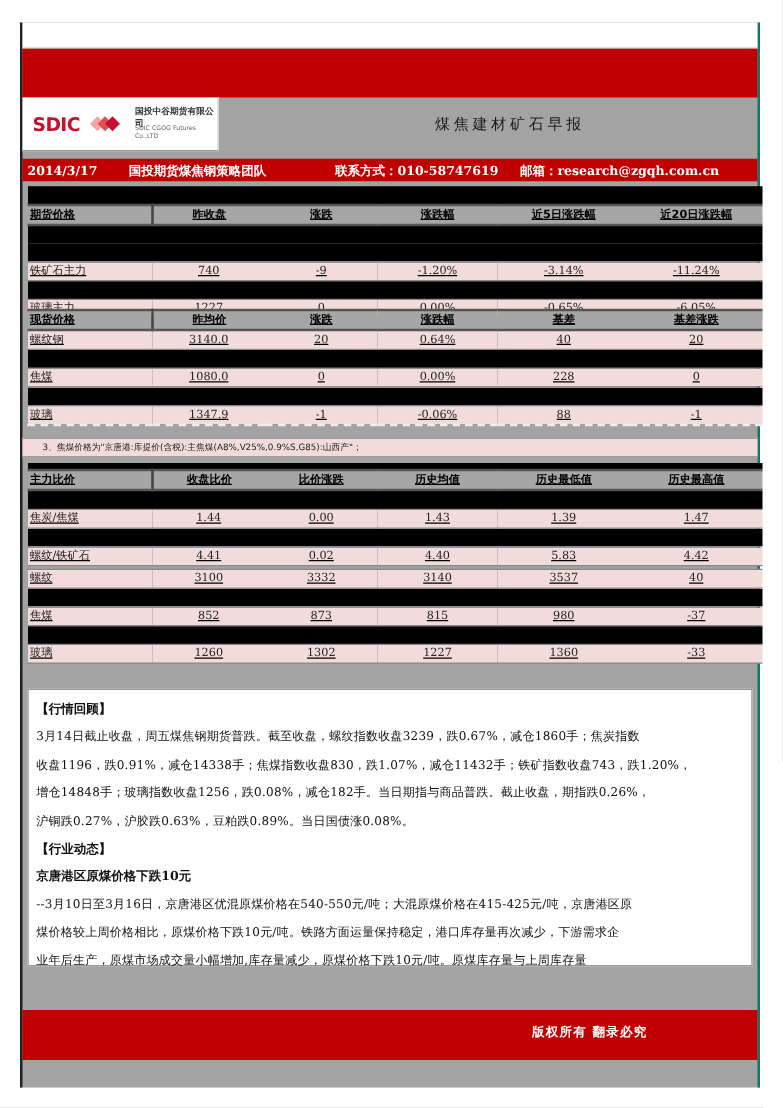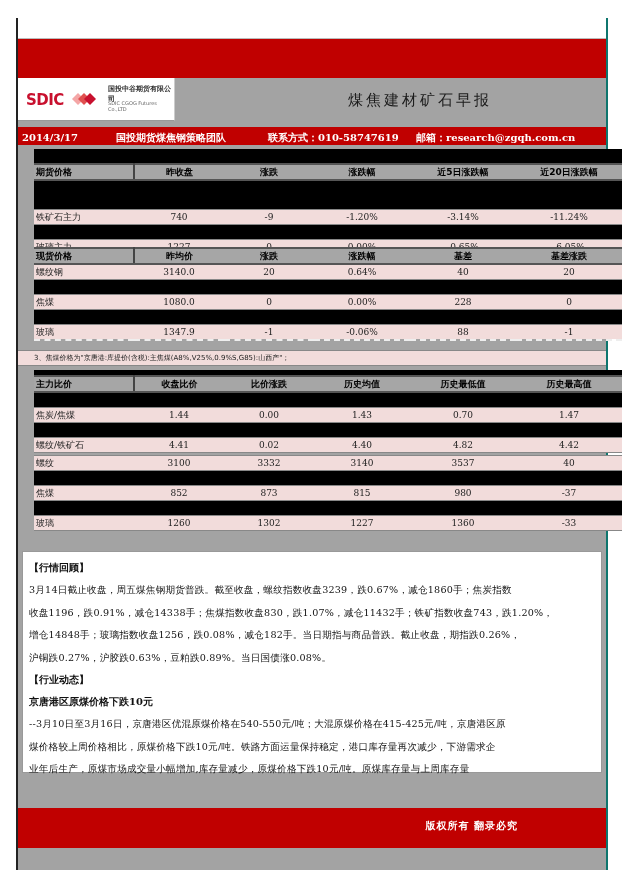--- a/index.html
+++ b/index.html
@@ -7,24 +7,24 @@
          font-family:"DejaVu Serif", serif; }
   .page { position:absolute; left:16px; top:18px; width:592px; height:852px;
           background:#a3a3a3; border-left:2px solid #222; border-right:2px solid #0f766e; box-sizing:border-box; }
   .top-white { position:absolute; left:0; top:0; width:100%; height:20px; background:#fff; border-bottom:1px solid #bbb; }
   .red-band { position:absolute; left:0; top:21px; width:100%; height:39px; background:#c00000; }
   .logo-box { position:absolute; left:0; top:60px; width:156px; height:42px; background:#fff; border-right:1px solid #ccc; border-bottom:1px solid #999; }
   .logo-sdic { position:absolute; left:8px; top:13px; font-family:"DejaVu Sans", sans-serif; font-weight:bold; font-size:15px; color:#c8102e; letter-spacing:-0.5px; }
   .logo-diamonds { position:absolute; left:50px; top:11px; width:30px; height:20px; }
   .logo-cn { position:absolute; left:90px; top:6px; font-family:"DejaVu Sans", sans-serif; font-size:7px; font-weight:bold; color:#333; }
   .logo-en { position:absolute; left:90px; top:22px; font-family:"DejaVu Sans", sans-serif; font-size:5px; color:#666; }
-  .report-title { position:absolute; left:330px; top:73px; font-size:15px; color:#1a1a1a; letter-spacing:3px; }
+  .report-title { position:absolute; left:330px; top:73px; font-size:12px; color:#1a1a1a; letter-spacing:3px; }
   .info-bar { position:absolute; left:0; top:109px; width:100%; height:18px; background:#c00000; color:#fff; font-size:10px; font-weight:bold; line-height:22px; }
   .info-bar span { position:absolute; top:0; white-space:nowrap; }
-  table.dt { position:absolute; left:16px; width:588px; border-collapse:collapse; table-layout:fixed; font-size:9px; }
+  table.dt { position:absolute; left:4px; width:588px; border-collapse:collapse; table-layout:fixed; font-size:9px;text-decoration:underline; }
   table.dt td { padding:0; height:14px; line-height:14px; text-align:center; white-space:nowrap; overflow:hidden; }
   table.dt td:first-child { text-align:left; padding-left:2px; }
   .hdr td { background:#a6a6a6; color:#000; font-family:"DejaVu Sans", sans-serif; font-weight:bold; font-size:9px; border-top:2px solid #555; border-bottom:2px solid #555; }
   .hdr td:first-child { border-right:2px solid #444; }
   .row td { background:#f2dcdb; color:#222; font-family:"DejaVu Serif", serif; border-top:1px solid #888; border-bottom:1px solid #888; }
   .row td:first-child { font-family:"DejaVu Sans", sans-serif; }
   .gap td { background:#000; height:12px; }
   .dashed td { border-bottom:2px dashed #eee; }
   .note { position:absolute; left:0; top:332px; width:588px; height:14px; background:#f2dcdb; font-size:7px; line-height:14px; color:#222; border-top:1px solid #888; border-bottom:1px solid #888; font-family:"DejaVu Sans", sans-serif; }
   .note span { padding-left:16px; }
@@ -50,21 +50,21 @@
       <polygon points="16,10 22,4 28,10 22,16" fill="#c8102e"></polygon>
     </svg>
     <span class="logo-cn">国投中谷期货有限公司</span>
     <span class="logo-en">SDIC CGOG Futures Co.,LTD</span>
   </div>
 
   <div class="report-title">煤焦建材矿石早报</div>
 
   <div class="info-bar">
     <span style="left:4px">2014/3/17</span>
-    <span style="left:98px">国投期货煤焦钢策略团队</span>
+    <span style="left:85px">国投期货煤焦钢策略团队</span>
     <span style="left:250px">联系方式：010-58747619</span>
     <span style="left:398px">邮箱：research@zgqh.com.cn</span>
   </div>
 
   <table class="dt" style="top:131px">
     <colgroup>
         <col style="width:100px">
         <col style="width:90px">
         <col style="width:90px">
         <col style="width:96px">
@@ -188,32 +188,32 @@
       <td>历史最高值</td>
     </tr>
     <tr class="gap">
           <td colspan="6" style="height:14px"></td>
         </tr>
     <tr class="row">
       <td>焦炭/焦煤</td>
       <td>1.44</td>
       <td>0.00</td>
       <td>1.43</td>
-      <td>0.70</td>
+      <td>1.39</td>
       <td>1.47</td>
     </tr>
     <tr class="gap">
           <td colspan="6" style="height:14px"></td>
         </tr>
     <tr class="row">
       <td>螺纹/铁矿石</td>
       <td>4.41</td>
       <td>0.02</td>
       <td>4.40</td>
-      <td>4.82</td>
+      <td>5.83</td>
       <td>4.42</td>
     </tr>
   </tbody>
     </table>
 
   <table class="dt" style="top:437px">
     <colgroup>
         <col style="width:100px">
         <col style="width:90px">
         <col style="width:90px">

